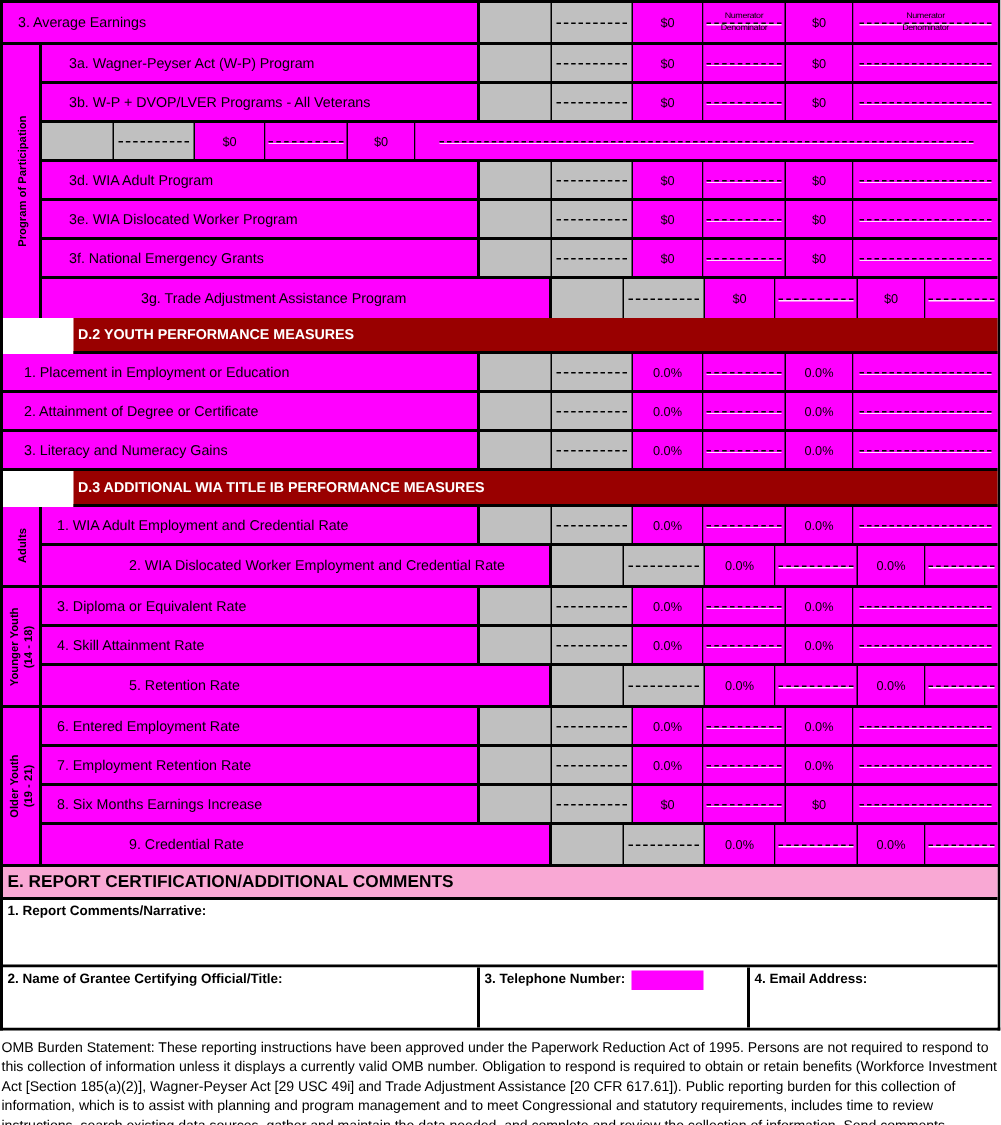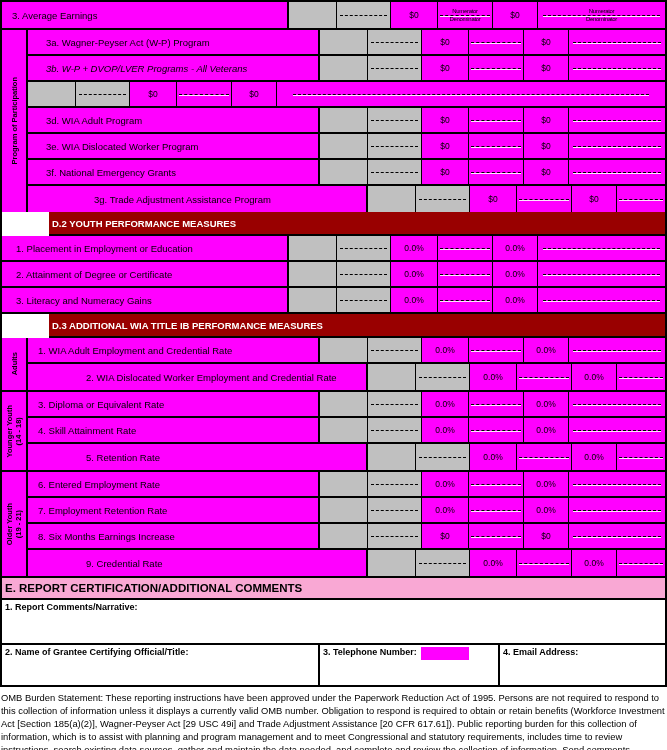--- a/index.html
+++ b/index.html
@@ -6,21 +6,21 @@
   body{width:667px;font-family:"Liberation Sans",sans-serif;color:#000;}
   .sheet{width:667px;}
   .ptable{border:2px solid #000;border-bottom:2px solid #000;}
   .mrow{display:flex;box-sizing:border-box;height:26px;border-bottom:2px solid #000;background:#FF00FF;}
   .mrow.first{height:28px;}
   .mrow:last-child{border-bottom:2px solid #000;}
   .cell{box-sizing:border-box;border-right:1px solid #000;display:flex;align-items:center;position:relative;}
   .label{font-size:9.5px;color:#000;background:#FF00FF;border-right:2px solid #000;}
   .gray{background:#C0C0C0;}
   .mag{background:#FF00FF;}
-  .w-lab{width:287px;}
+  .w-lab{width:318px;}
   .w-lab-g{width:292px;}
   .w-b{width:48px;}
   .w-c{width:54px;}
   .w-d{width:47px;}
   .w-e{width:55px;}
   .w-f{width:45px;}
   .w-g{flex:1;border-right:none;}
   .val{justify-content:center;font-size:8.5px;background:#FF00FF;}
   .dashcell{flex-direction:column;justify-content:center;}
   .dash{width:100%;box-sizing:border-box;border-top:1.5px dashed #000;height:0;}
@@ -91,21 +91,21 @@
               <div class="cell val w-d">$0</div>
               <div class="cell mag dashcell w-e">
                 <div class="dash"></div>
               </div>
               <div class="cell val w-f">$0</div>
               <div class="cell mag dashcell w-g">
                 <div class="dash"></div>
               </div>
             </div>
             <div class="mrow">
-              <div class="cell label w-lab-g" style="padding-left: 18px; font-style: italic;">3b.   W-P + DVOP/LVER Programs - All Veterans</div>
+              <div class="cell label w-lab-g" style="padding-left: 18px;">3b.   W-P + DVOP/LVER Programs - All Veterans</div>
               <div class="cell gray w-b"></div>
               <div class="cell gray dashcell w-c">
                 <div class="dash"></div>
               </div>
               <div class="cell val w-d">$0</div>
               <div class="cell mag dashcell w-e">
                 <div class="dash"></div>
               </div>
               <div class="cell val w-f">$0</div>
               <div class="cell mag dashcell w-g">

